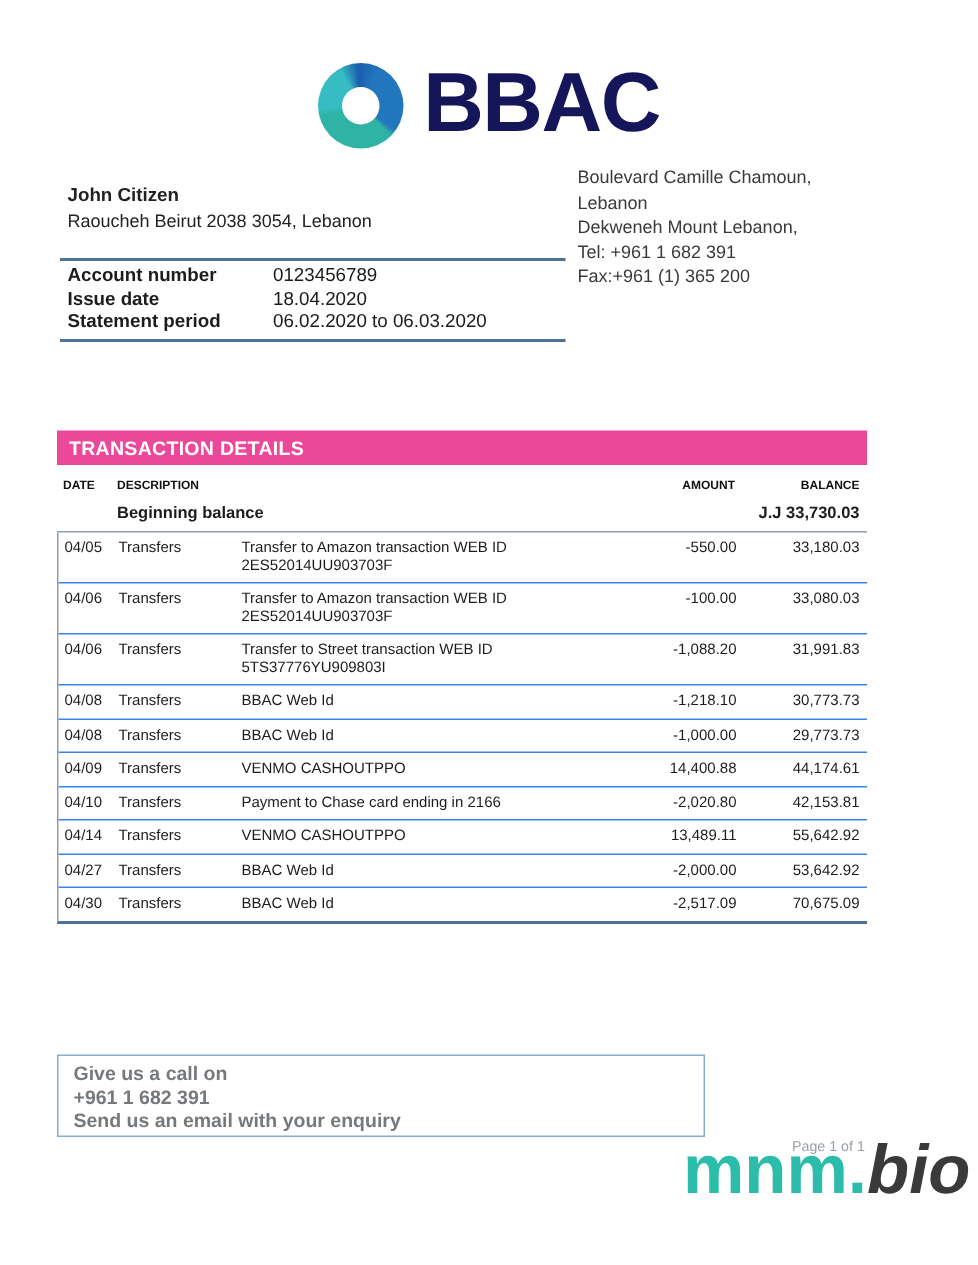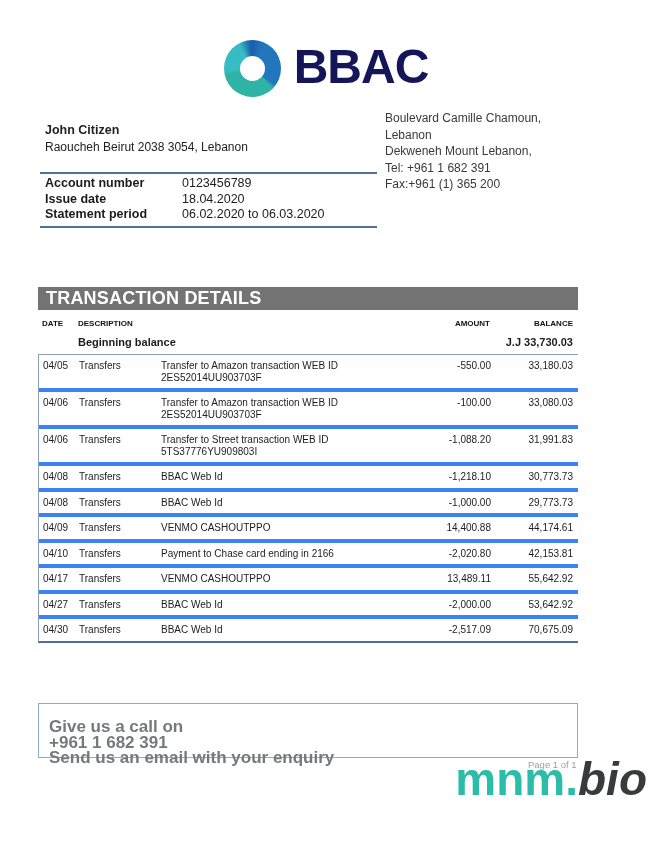--- a/index.html
+++ b/index.html
@@ -16,21 +16,21 @@
     background:conic-gradient(from 0deg,
       #1b60ae 0deg, #2176bd 25deg, #2176bd 125deg,
       #2eb3a4 135deg, #2eb3a4 255deg,
       #36bdc4 265deg, #36bdc4 330deg, #1b60ae 355deg);
     position:relative;
   }
   .logo-donut::after {
     content:""; position:absolute; left:16px; top:16px; width:25px; height:25px;
     border-radius:50%; background:#ffffff;
   }
-  .logo-text { font-size:48px; font-weight:bold; color:#15155a; letter-spacing:-1px; line-height:1; padding-bottom:4px; }
+  .logo-text { font-size:56px; font-weight:bold; color:#15155a; letter-spacing:-1px; line-height:1; padding-bottom:4px; }
 
   
   .customer { position:absolute; left:45px; top:122px; width:332px; font-size:12px; line-height:16px; color:#222; }
   .customer .name { font-weight:bold; font-size:12.5px; margin-bottom:1px; }
 
   
   .bank-address { position:absolute; left:385px; top:110px; width:240px; font-size:12px; line-height:16.5px; color:#3a3a3a; }
 
   
   .account-table {
@@ -38,43 +38,43 @@
     border-top:2px solid #4d7296; border-bottom:2px solid #4d7296;
     padding:2px 0 3px 0; font-size:12.5px;
   }
   .acct-row { display:flex; line-height:15.5px; }
   .acct-row .lbl { width:142px; font-weight:bold; padding-left:5px; }
   .acct-row .val { flex:1; }
 
   
   .txn-section { position:absolute; left:38px; top:287px; width:540px; }
   .txn-title-bar {
-    background:#737373; color:#ffffff; font-weight:bold; font-size:18px;
+    background:#ec4899; color:#ffffff; font-weight:bold; font-size:13px;
     height:23px; display:flex; align-items:center; padding-left:8px; letter-spacing:.2px;
   }
   .grid-cols { display:grid; grid-template-columns:40px 82px 230px 100px 1fr; }
   .txn-colheads { font-size:8px; font-weight:bold; padding:9px 0 5px 0; color:#111; }
   .txn-colheads .h-date { padding-left:4px; }
   .h-amt, .c-amt { text-align:right; }
   .h-bal, .c-bal { text-align:right; padding-right:5px; }
   .bb-row { font-weight:bold; font-size:11px; padding:3px 0 6px 0; border-bottom:1px solid #8ba1b3; }
   .bb-label { grid-column:2 / 4; }
   .bb-val { grid-column:5; text-align:right; padding-right:5px; }
   .txn-rows { border-left:1px solid #8ba1b3; border-bottom:2px solid #4d7296; }
-  .txn-row { border-bottom:4px solid #3b82f6; font-size:10px; line-height:11.5px; }
+  .txn-row { border-bottom:1px solid #3b82f6; font-size:10px; line-height:11.5px; }
   .txn-row:last-child { border-bottom:none; }
   .txn-row > div { padding-top:5px; padding-bottom:5px; }
   .txn-row .c-date { padding-left:4px; }
   .txn-row .c-desc { padding-right:10px; }
 
   
   .footer-box {
-    position:absolute; left:38px; top:703px; width:540px; height:55px;
-    border:1px solid #85aed0; padding:15px 10px;
-    font-size:17px; font-weight:bold; color:#76797c; line-height:15.5px;
+    position:absolute; left:38px; top:703px; width:432px; height:55px;
+    border:1px solid #85aed0; padding:4px 10px;
+    font-size:13px; font-weight:bold; color:#76797c; line-height:15.5px;
   }
   .page-label { position:absolute; left:528px; top:759px; font-size:9.5px; color:#9aa0a6; z-index:1; }
   .watermark { position:absolute; right:5px; top:756px; z-index:2; font-size:46px; font-weight:bold; line-height:1; white-space:nowrap; }
   .wm-prefix { color:#2cbcaa;margin-top:12px; }
   .wm-suffix { color:#393a3c; font-style:italic; }
 </style>
 </head>
 <body>
 
 <div class="page">
@@ -180,21 +180,21 @@
 
   <div class="txn-row grid-cols">
     <div class="c-date">04/10</div>
     <div class="c-cat">Transfers</div>
     <div class="c-desc">Payment to Chase card ending in 2166</div>
     <div class="c-amt">-2,020.80</div>
     <div class="c-bal">42,153.81</div>
   </div>
 
   <div class="txn-row grid-cols">
-    <div class="c-date">04/17</div>
+    <div class="c-date">04/14</div>
     <div class="c-cat">Transfers</div>
     <div class="c-desc">VENMO CASHOUTPPO</div>
     <div class="c-amt">13,489.11</div>
     <div class="c-bal">55,642.92</div>
   </div>
 
   <div class="txn-row grid-cols">
     <div class="c-date">04/27</div>
     <div class="c-cat">Transfers</div>
     <div class="c-desc">BBAC Web Id</div>

